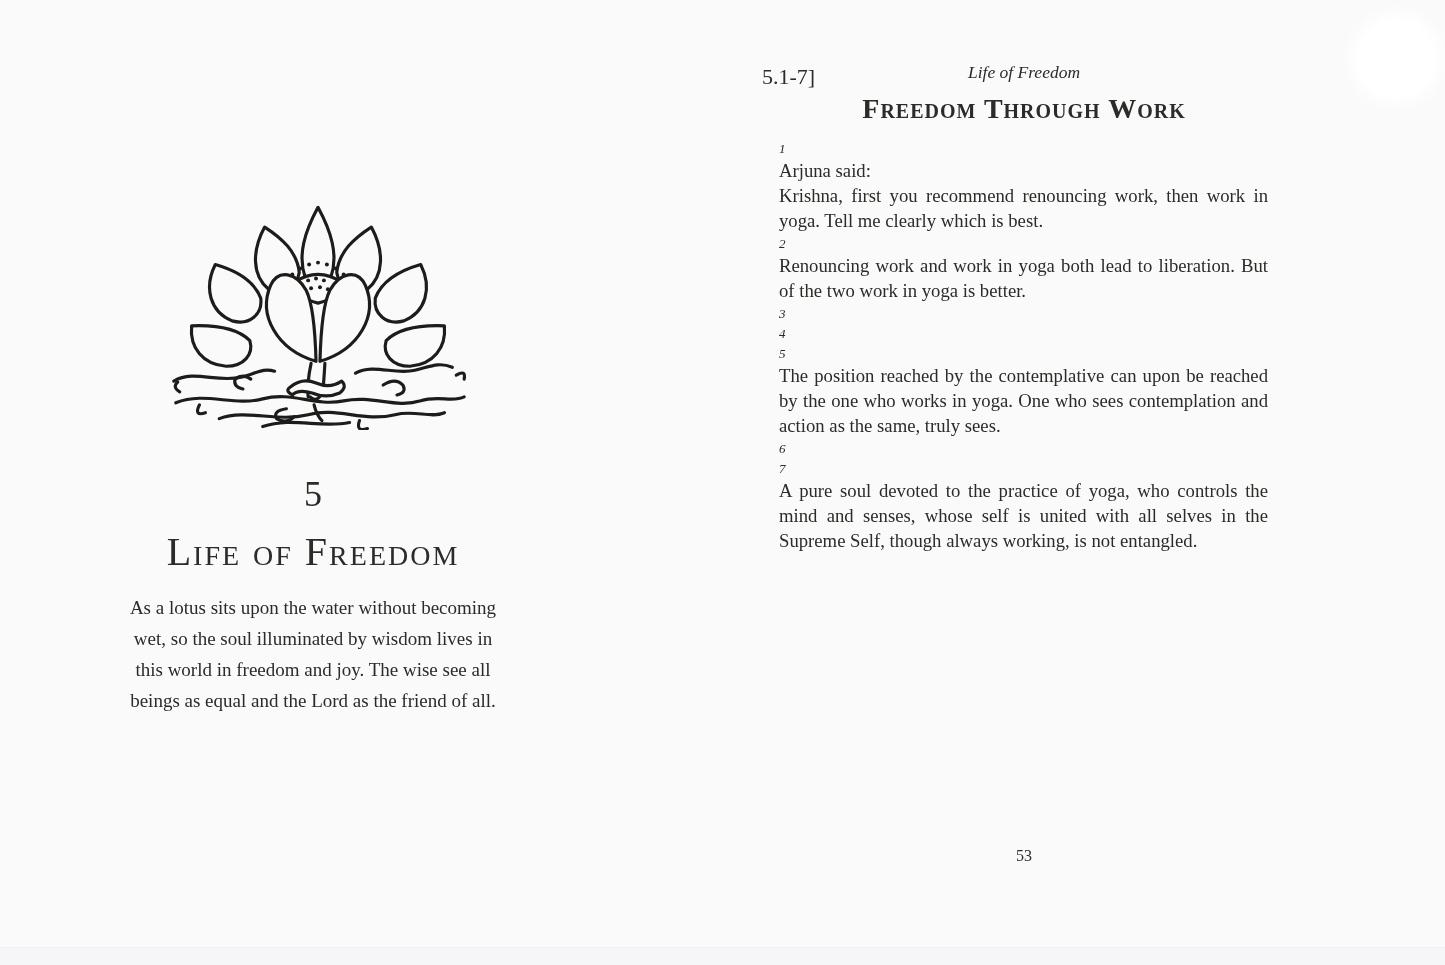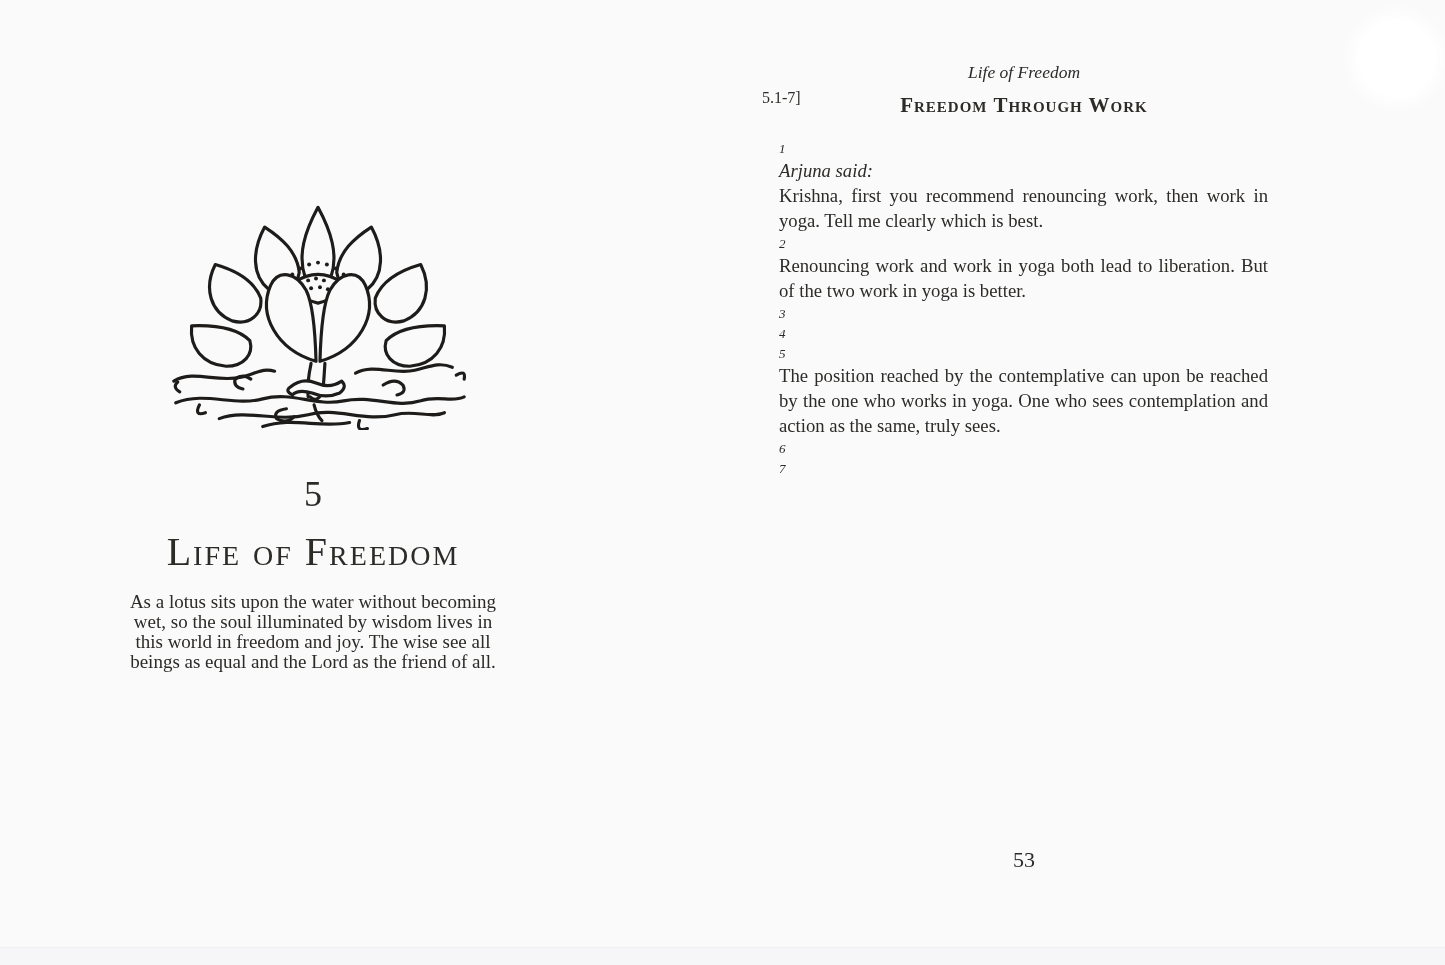--- a/index.html
+++ b/index.html
@@ -50,80 +50,78 @@
     line-height: 44px;
     letter-spacing: 2px;
   }
   .epigraph {
     position: absolute;
     left: 83px;
     top: 592px;
     width: 460px;
     text-align: center;
     font-size: 19px;
-    line-height: 20px;
+    line-height: 31px;
     white-space: pre-line;
   }
 
   
   .folio {
     position: absolute;
     left: 762px;
     top: 64px;
-    font-size: 16px;
-    margin-top: 25px;
+    font-size: 22px;
   }
   .running-title {
     position: absolute;
     left: 779px;
     top: 62px;
     width: 490px;
     text-align: center;
     font-style: italic;
     font-size: 17.5px;
   }
   .section-title {
     position: absolute;
     left: 779px;
     top: 93px;
     width: 490px;
     text-align: center;
     font-variant: small-caps;
     font-weight: bold;
-    font-size: 21px;
+    font-size: 28px;
     letter-spacing: 1px;
   }
   .verses {
     position: absolute;
     left: 779px;
     top: 138px;
     width: 489px;
     font-size: 18.7px;
     line-height: 25px;
     text-align: justify;
     hyphens: auto;
   }
   .verse { margin: 0; }
   .verse-number {
     font-size: 13px;
     font-style: italic;
     line-height: 18px;
     margin-top: 2px;
   }
   .verse-speaker {
-    font-style: italic;
     text-align: left;
   }
   .page-number {
     position: absolute;
     left: 779px;
     top: 847px;
     width: 490px;
     text-align: center;
-    font-size: 22px;
+    font-size: 16px;
   }
 
   
   .circle-overlay {
     position: absolute;
     left: 1357px;
     top: 19px;
     width: 79px;
     height: 79px;
     border-radius: 50%;
@@ -238,20 +236,21 @@
     </div>
 
     <div class="verse">
       <div class="verse-number">6</div>
 
     </div>
 
     <div class="verse">
       <div class="verse-number">7</div>
 
+      <div class="verse-text">A pure soul devoted to the practice of yoga, who controls the mind and senses, whose self is united with all selves in the Supreme Self, though always working, is not entangled.</div>
     </div>
   </div>
 
   <div class="page-number">53</div>
 
   <div class="circle-overlay"></div>
   <div class="bottom-strip"></div>
 
 </div>
 

